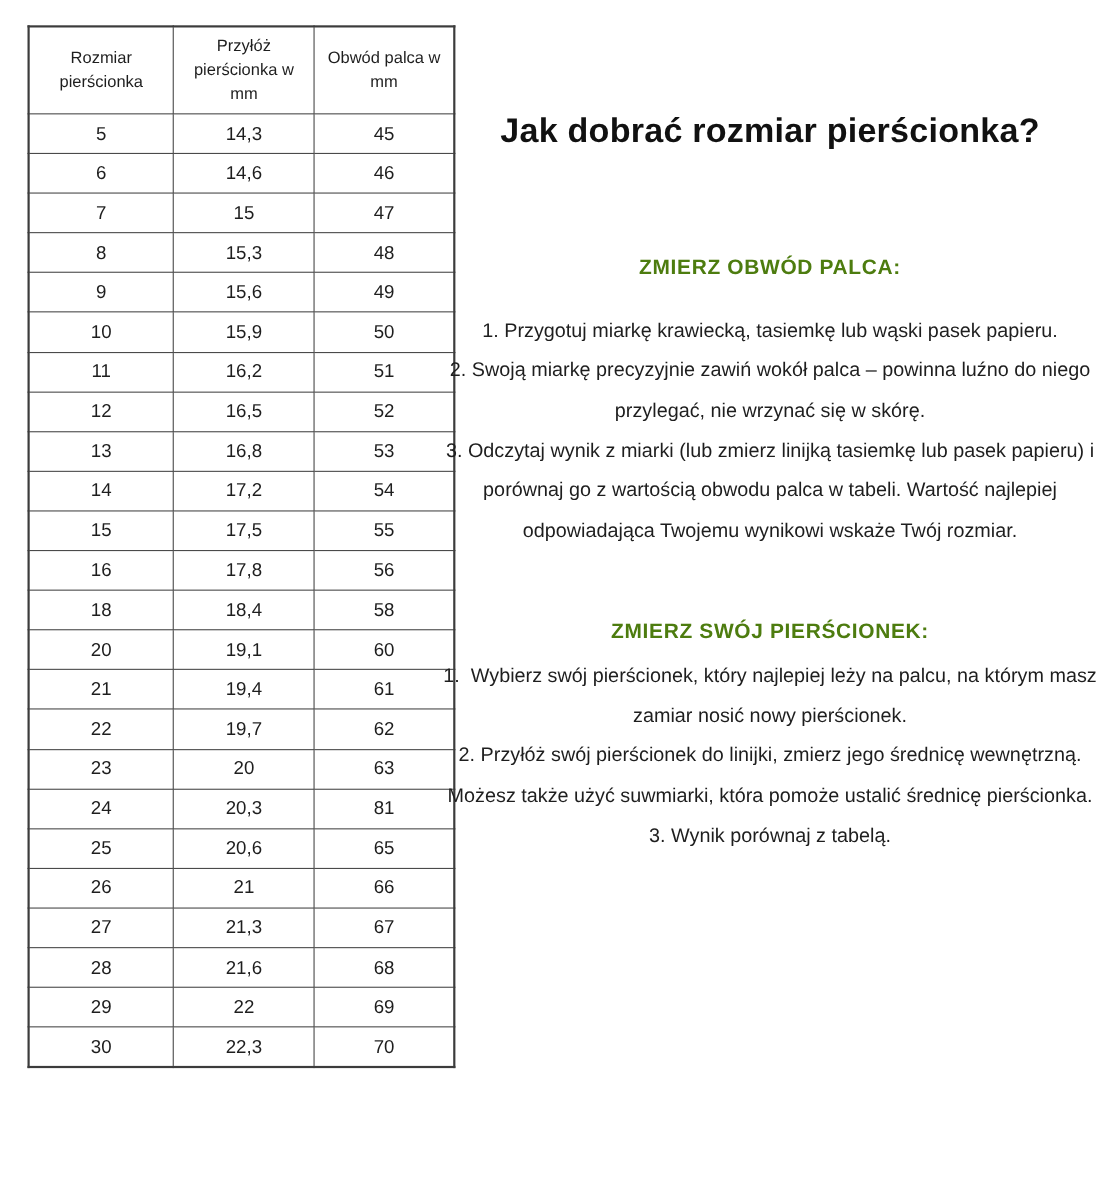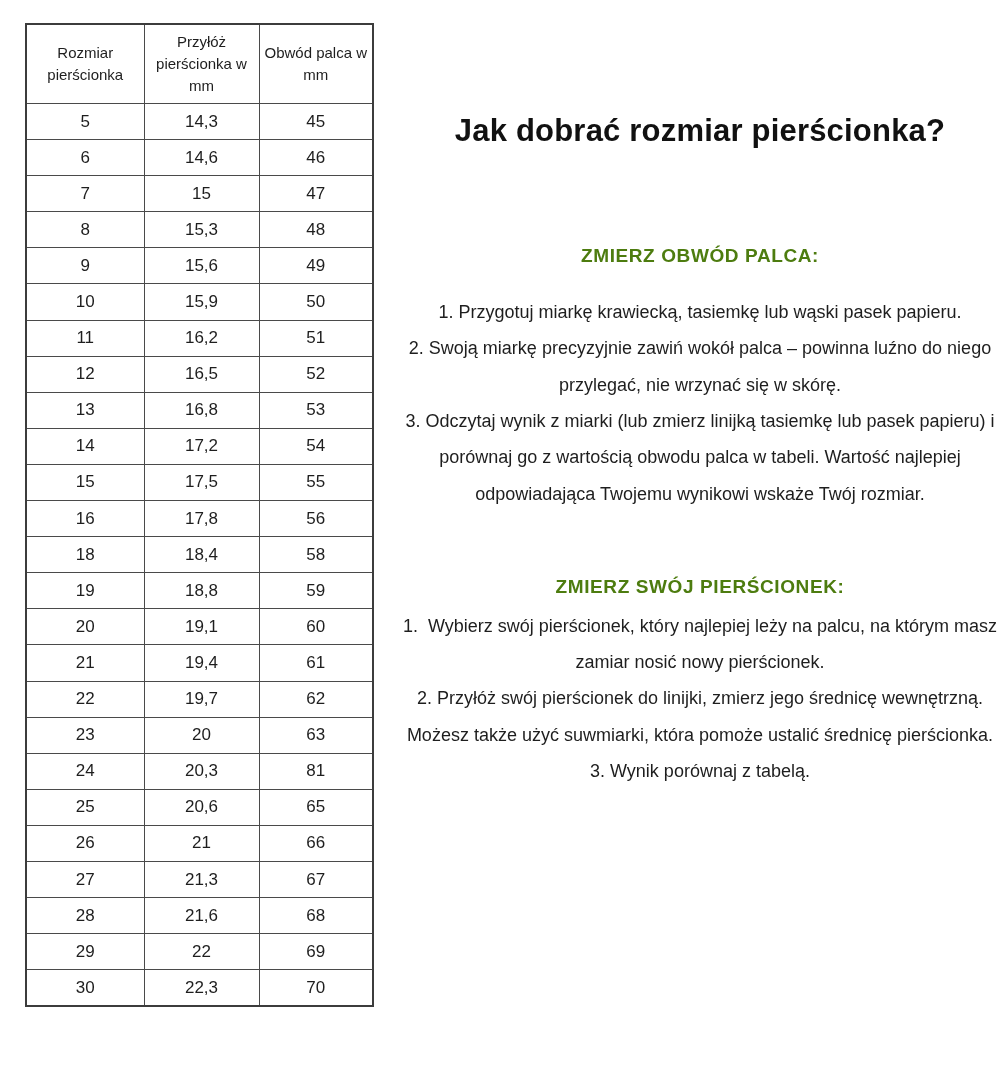--- a/index.html
+++ b/index.html
@@ -14,21 +14,21 @@
     width: 1000px;
     height: 1084px;
     background: #ffffff;
     overflow: hidden;
   }
   
   .table-wrap {
     position: absolute;
     left: 25px;
     top: 23px;
-    width: 347px;
+    width: 389px;
   }
   table.size-table {
     border-collapse: collapse;
     width: 100%;
     border: 2px solid #3c3c3c;
     table-layout: fixed;
   }
   table.size-table th,
   table.size-table td {
     border: 1px solid #4a4a4a;
@@ -44,21 +44,21 @@
   }
   table.size-table td {
     height: 35.1px;
     font-size: 17px;
     font-weight: 400;
   }
   
   .guide {
     position: absolute;
     left: 400px;
-    top: 16px;
+    top: 4px;
     width: 600px;
     text-align: center;
   }
   .guide-title {
     margin: 0;
     padding-top: 98px;
     font-size: 31px;
     line-height: 1.1;
     font-weight: 800;
     letter-spacing: 0.2px;
@@ -163,25 +163,20 @@
             <td>16</td>
             <td>17,8</td>
             <td>56</td>
           </tr>
           <tr>
             <td>18</td>
             <td>18,4</td>
             <td>58</td>
           </tr>
           <tr>
-            <td>19</td>
-            <td>18,8</td>
-            <td>59</td>
-          </tr>
-          <tr>
             <td>20</td>
             <td>19,1</td>
             <td>60</td>
           </tr>
           <tr>
             <td>21</td>
             <td>19,4</td>
             <td>61</td>
           </tr>
           <tr>

